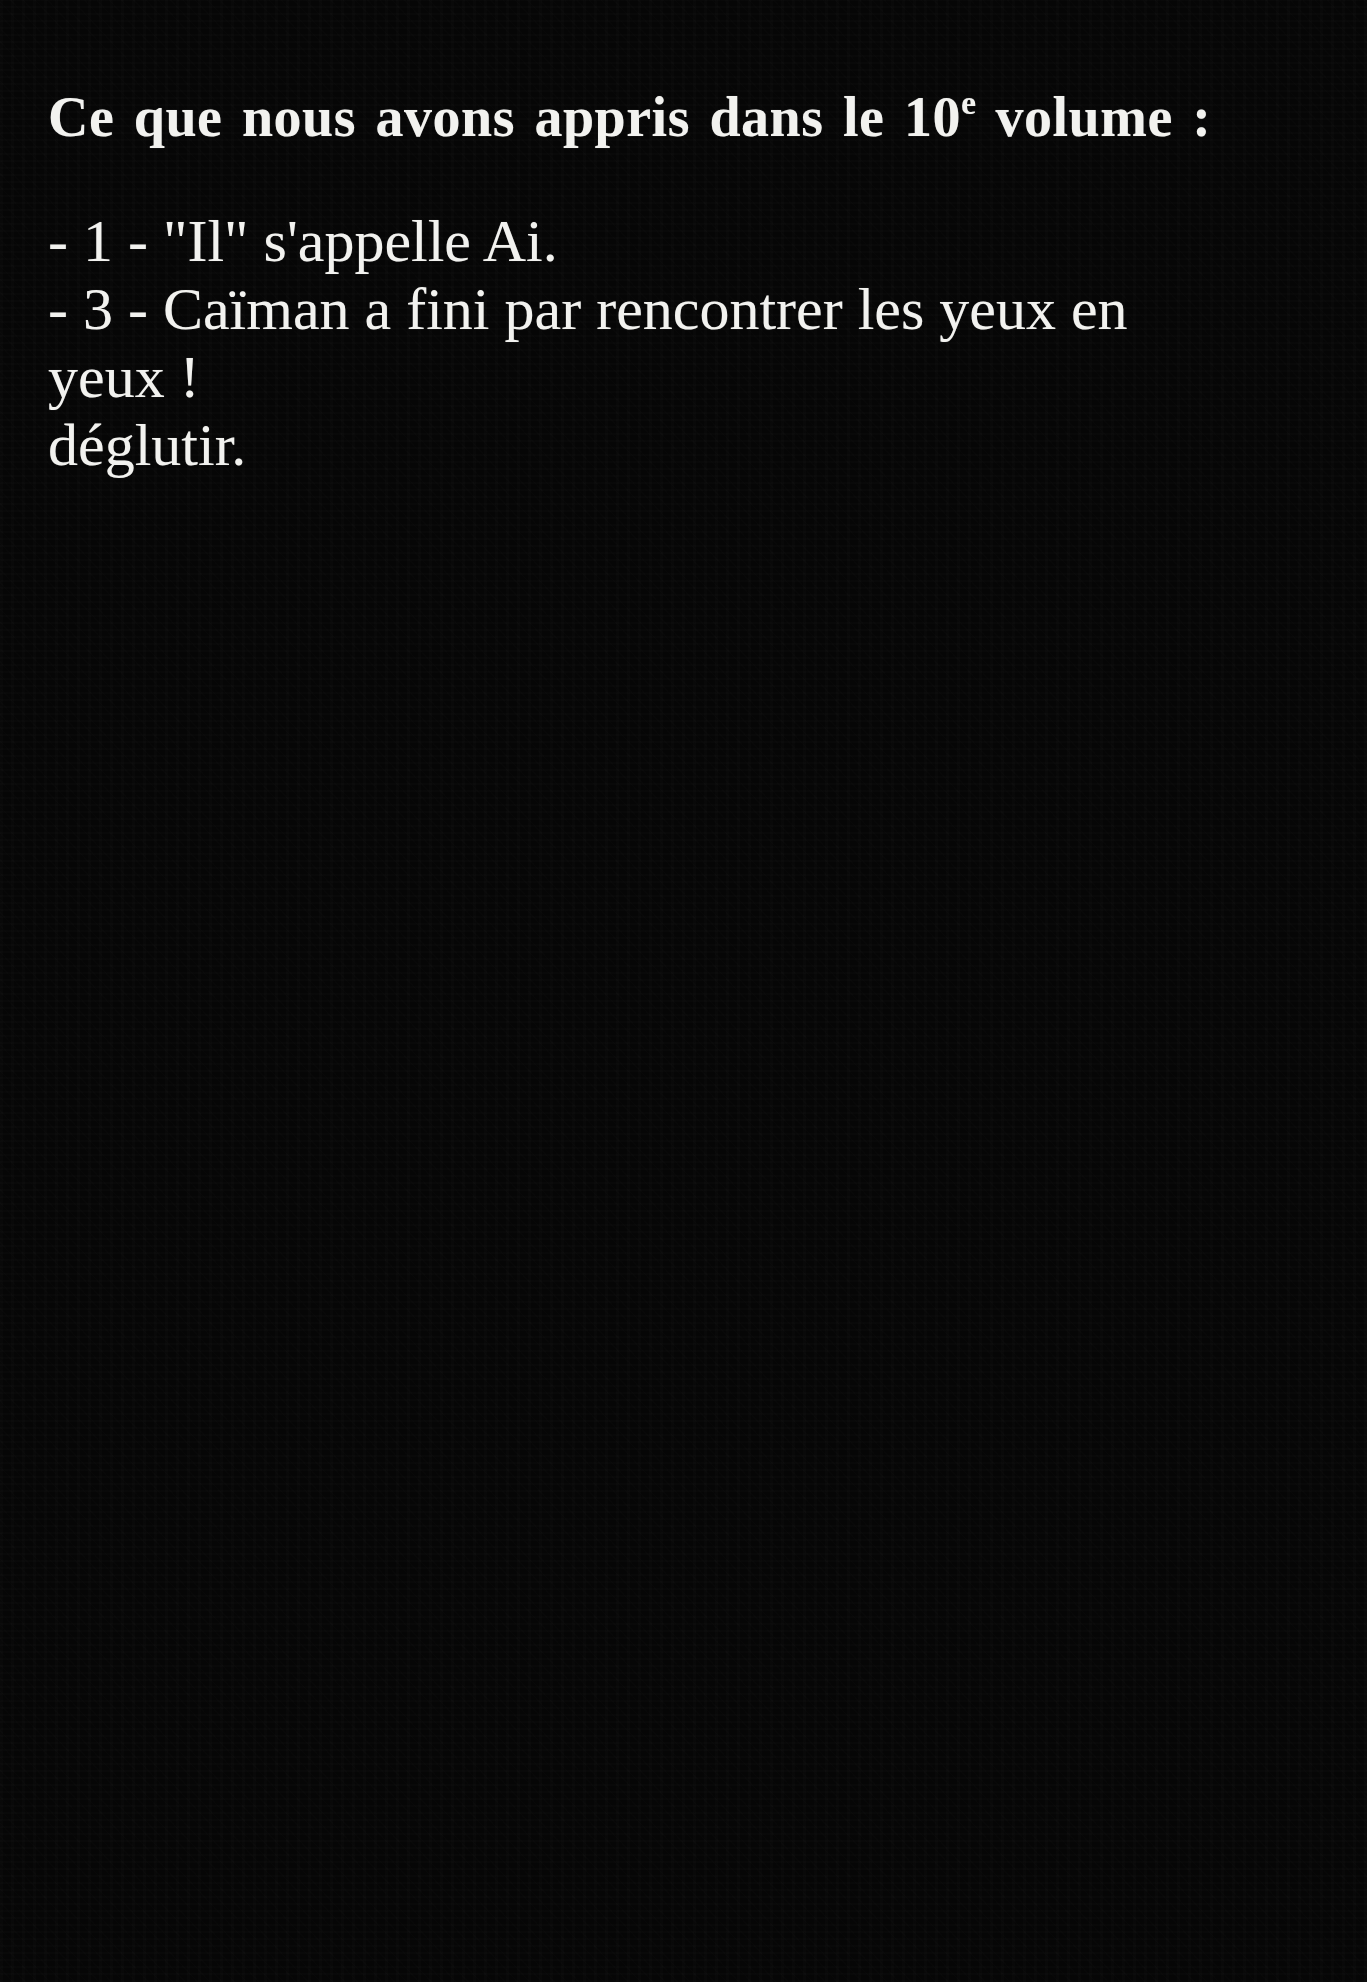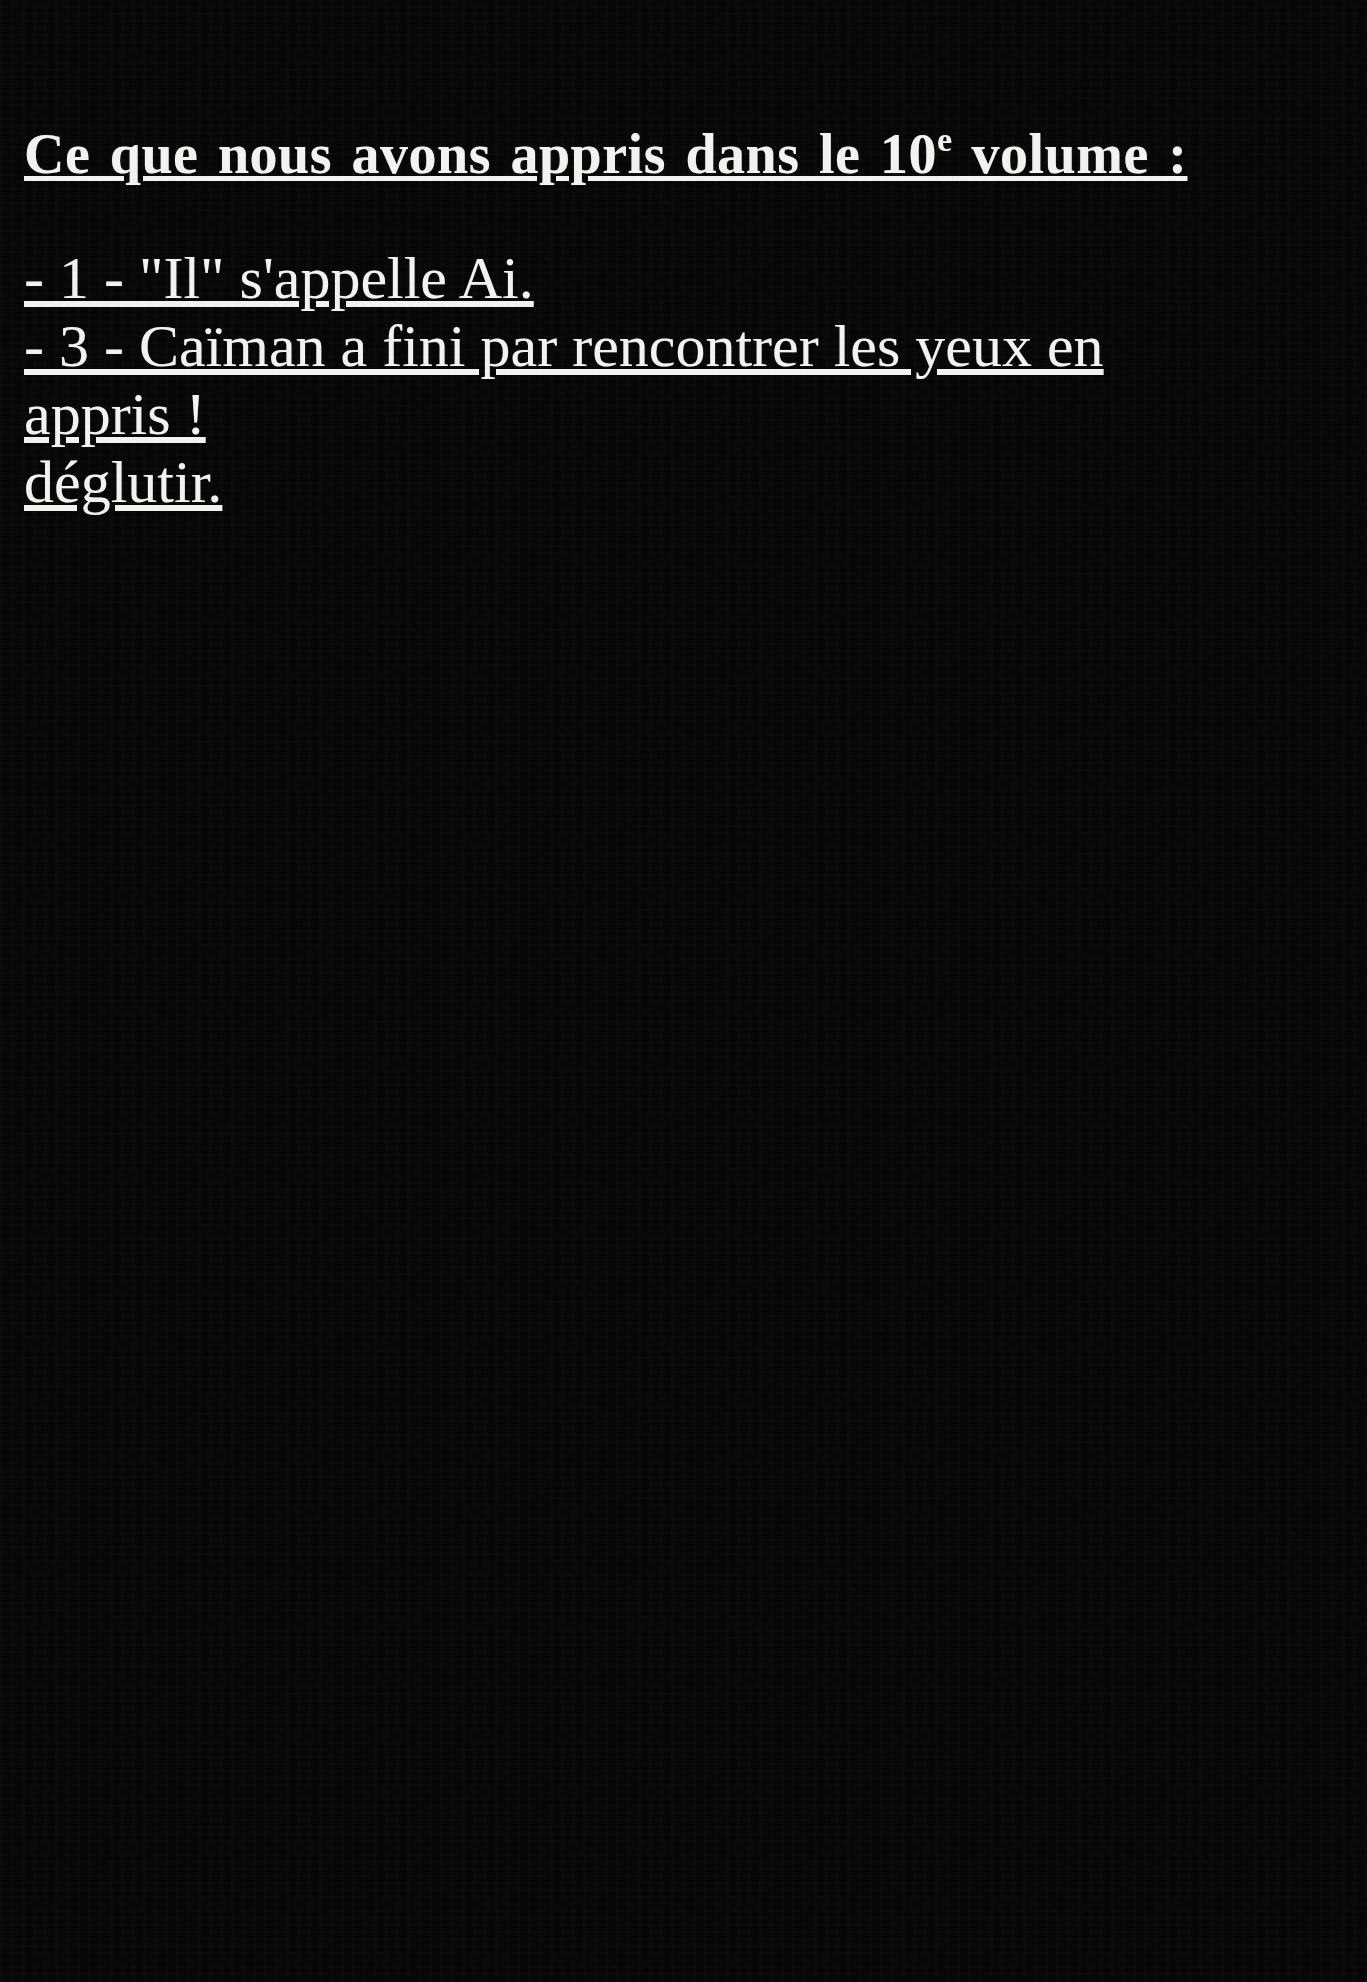--- a/index.html
+++ b/index.html
@@ -20,25 +20,24 @@
     inset: 0;
     pointer-events: none;
     background-image:
       repeating-linear-gradient(0deg, rgba(255,255,255,0.012) 0 2px, transparent 2px 7px),
       repeating-linear-gradient(90deg, rgba(255,255,255,0.010) 0 3px, transparent 3px 11px),
       repeating-linear-gradient(47deg, rgba(255,255,255,0.008) 0 1px, transparent 1px 9px);
   }
   .content {
     position: absolute;
     top: 0;
-    left: 24px;
+    left: 48px;
     right: 40px;
-    padding-top: 108px;
+    padding-top: 71px;
     color: var(--ink, #f2f2ef);
-    text-decoration: underline;
   }
   .page-title {
     margin: 0 0 58px 0;
     font-size: 56px;
     line-height: 64px;
     font-weight: bold;
     letter-spacing: 0.5px;
     word-spacing: 5px;
     white-space: nowrap;
     text-shadow: 0 0 1px rgba(255,255,255,0.35);
@@ -63,16 +62,16 @@
 <body style="--page-bg: #060606; --ink: #f2f2ef;">
 
 <div class="scan-noise"></div>
 
 <main class="content">
   <h1 class="page-title"><span>Ce que nous avons appris dans le 10</span><span class="sup">e</span><span> volume :</span></h1>
 
   <div class="recap-list">
     <div class="recap-line">- 1 - "Il" s'appelle Ai.</div>
     <div class="recap-line">- 3 - Caïman a fini par rencontrer les yeux en</div>
-    <div class="recap-line">appris !</div>
+    <div class="recap-line">yeux !</div>
     <div class="recap-line">déglutir.</div>
   </div>
 </main>
 
 </body></html>

